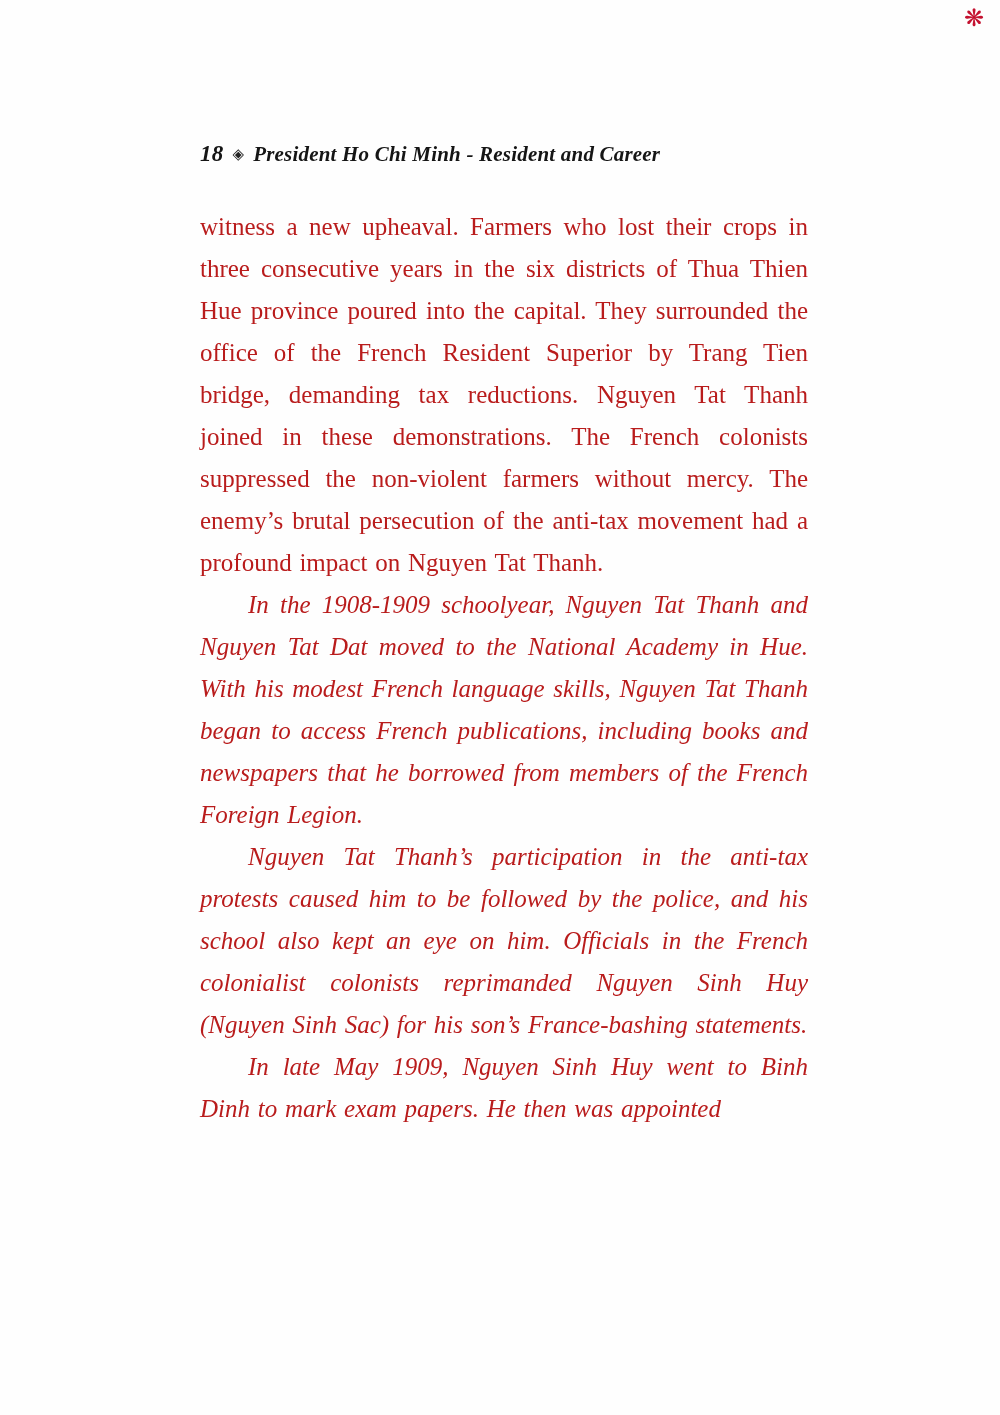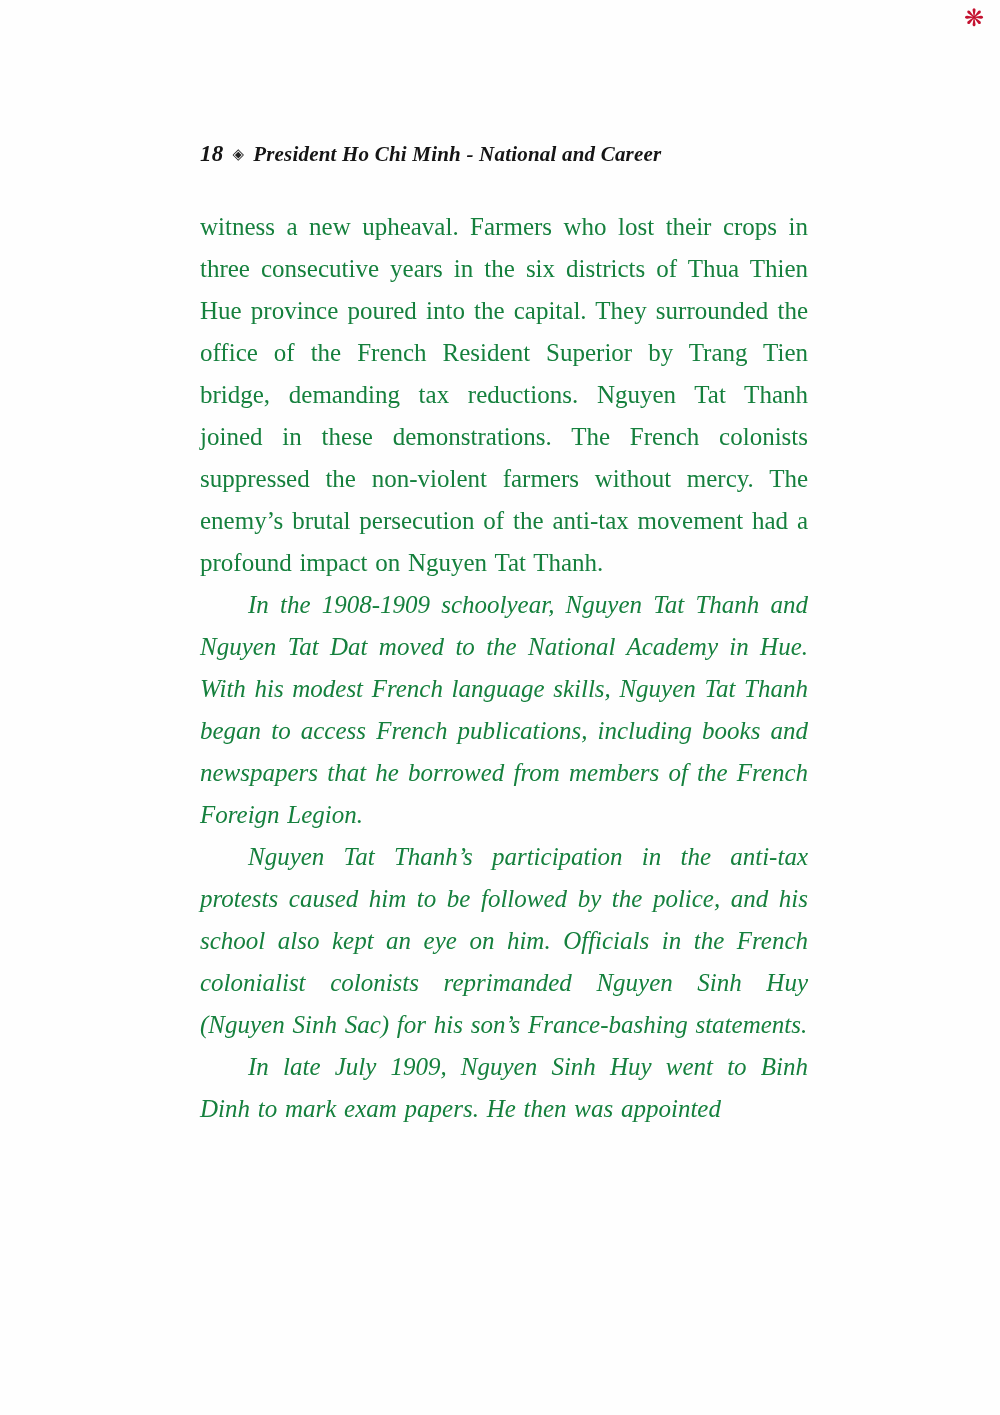--- a/index.html
+++ b/index.html
@@ -52,42 +52,42 @@
     font-family: "DejaVu Sans", sans-serif;
   }
   .body-text {
     position: absolute;
     top: 206px;
     left: 200px;
     width: 608px;
     font-size: 25px;
     line-height: 42px;
     text-align: justify;
-    color: #15803d;
+    color: #b91c1c;
   }
   .body-text p {
     text-indent: 0;
     word-spacing: 1.5px;
   }
   .body-text p.indent {
     text-indent: 48px;
     font-style: italic;
   }
 </style>
 </head>
 <body>
 
 <div class="page">
 
   <span class="corner-icon">❋</span>
 
   <header class="page-header">
-    <span class="pagenum">18</span><span class="sep">◈</span><span class="title">President Ho Chi Minh - National and Career</span>
+    <span class="pagenum">18</span><span class="sep">◈</span><span class="title">President Ho Chi Minh - Resident and Career</span>
   </header>
 
   <main class="body-text">
     <p>witness a new upheaval. Farmers who lost their crops in three consecutive years in the six districts of Thua Thien Hue province poured into the capital. They surrounded the office of the French Resident Superior by Trang Tien bridge, demanding tax reductions. Nguyen Tat Thanh joined in these demonstrations. The French colonists suppressed the non-violent farmers without mercy. The enemy’s brutal persecution of the anti-tax movement had a profound impact on Nguyen Tat Thanh.</p>
     <p class="indent">In the 1908-1909 schoolyear, Nguyen Tat Thanh and Nguyen Tat Dat moved to the National Academy in Hue. With his modest French language skills, Nguyen Tat Thanh began to access French publications, including books and newspapers that he borrowed from members of the French Foreign Legion.</p>
     <p class="indent">Nguyen Tat Thanh’s participation in the anti-tax protests caused him to be followed by the police, and his school also kept an eye on him. Officials in the French colonialist colonists reprimanded Nguyen Sinh Huy (Nguyen Sinh Sac) for his son’s France-bashing statements.</p>
-    <p class="indent">In late July 1909, Nguyen Sinh Huy went to Binh Dinh to mark exam papers. He then was appointed</p>
+    <p class="indent">In late May 1909, Nguyen Sinh Huy went to Binh Dinh to mark exam papers. He then was appointed</p>
   </main>
 
 </div>
 
 </body></html>

